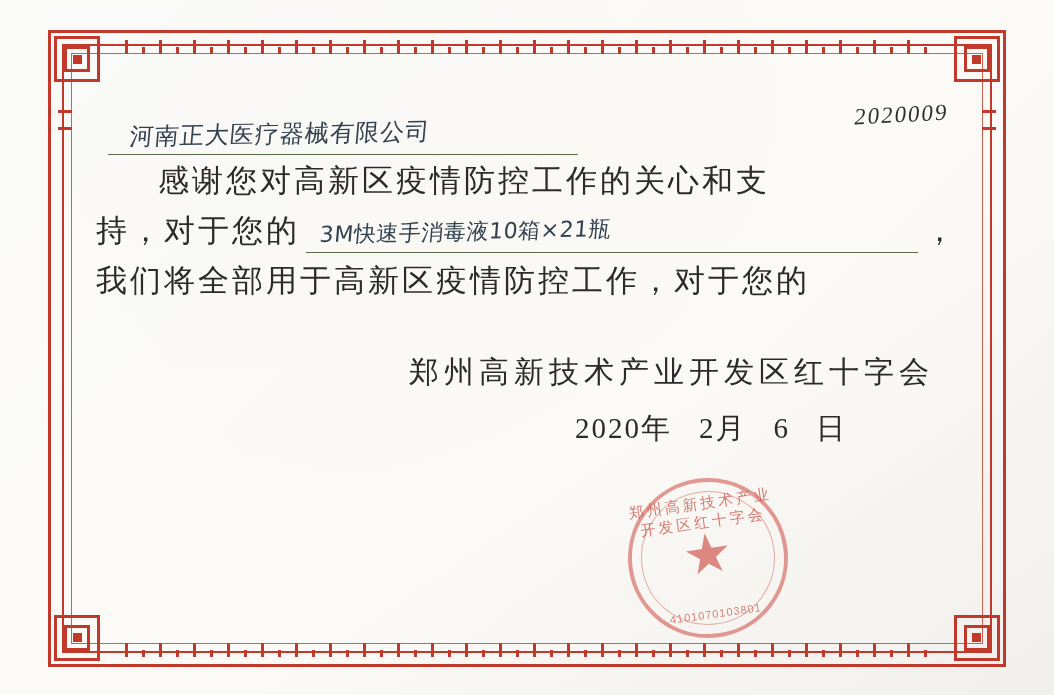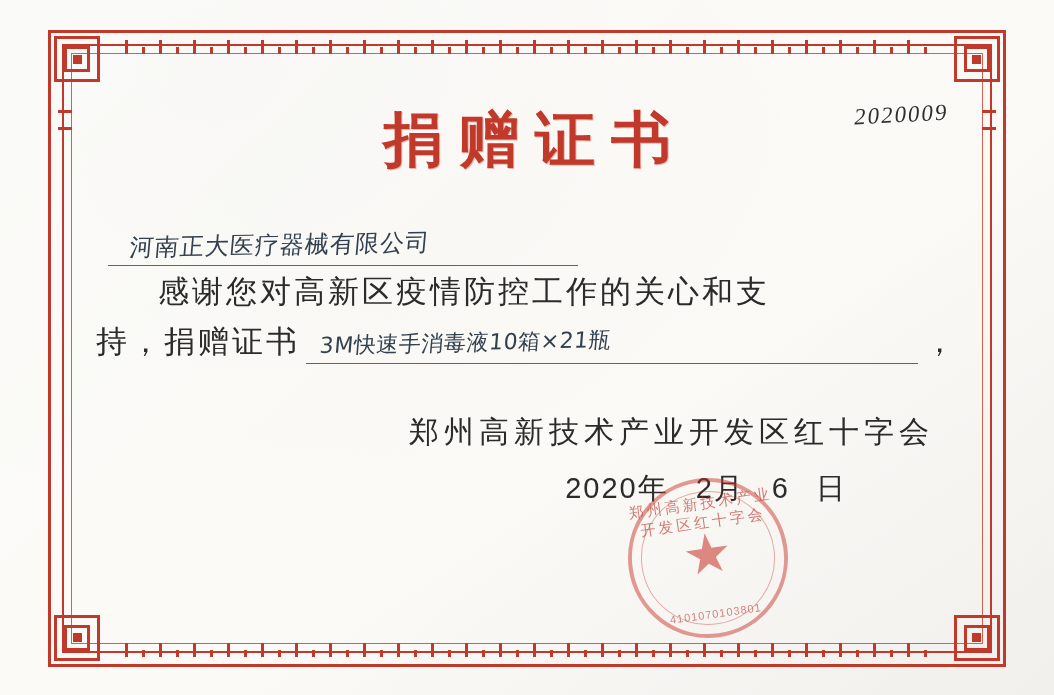--- a/index.html
+++ b/index.html
@@ -199,21 +199,21 @@
   .date-row {
     margin-top: 16px;
     text-align: right;
     padding-right: 110px;
     font-family: "DejaVu Serif", serif;
     font-size: 29px;
     color: #2b2b2b;
     letter-spacing: 3px;
   }
   .date-row .num {
-    font-family: Liberation Sans, sans-serif;
+    font-family: Liberation Serif, serif;
     letter-spacing: 2px;
   }
   .date-row .gap { display: inline-block; width: 26px; }
 
   
   .seal {
     position: absolute;
     left: 628px;
     top: 478px;
     width: 152px;
@@ -310,37 +310,37 @@
   <div class="corner c-br">
     <div class="k1"></div>
       <div class="k2"></div>
       <div class="k3"></div>
   </div>
 
   <div class="content">
 
     <div class="serial">2020009</div>
 
-    <div class="title">捐赠证书</div>
 
     <div class="recipient-line">
       <span class="recipient-name">河南正大医疗器械有限公司</span>
     </div>
 
     <div class="body-text">
       <div>
         <span class="indent"></span><span>感谢您对高新区疫情防控工作的关心和支</span>
       </div>
       <div class="fill-row">
-        <span>持，捐赠证书</span>
+        <span>持，对于您的</span>
         <span class="fill-slot">
           <span class="fill-value">3M快速手消毒液10箱×21瓶</span>
         </span>
         <span>，</span>
       </div>
+      <div>我们将全部用于高新区疫情防控工作，对于您的</div>
     </div>
 
     <div class="signature">郑州高新技术产业开发区红十字会</div>
 
     <div class="date-row">
       <span class="num">2020</span><span>年</span><span class="gap"></span><span class="num">2</span><span>月</span><span class="gap"></span><span class="num">6</span><span class="gap"></span><span>日</span>
     </div>
 
   </div>
 

